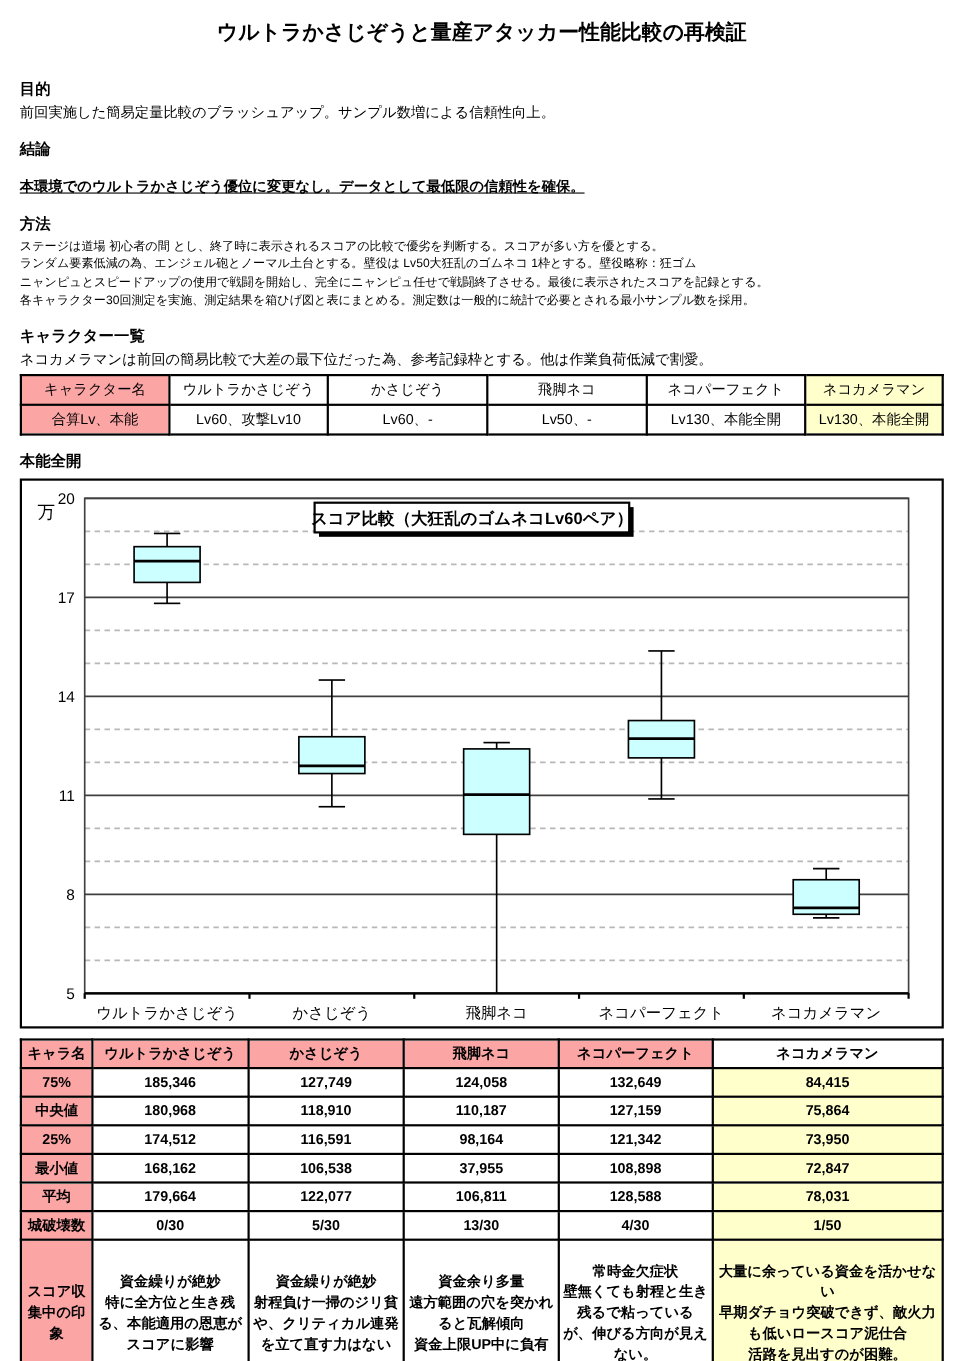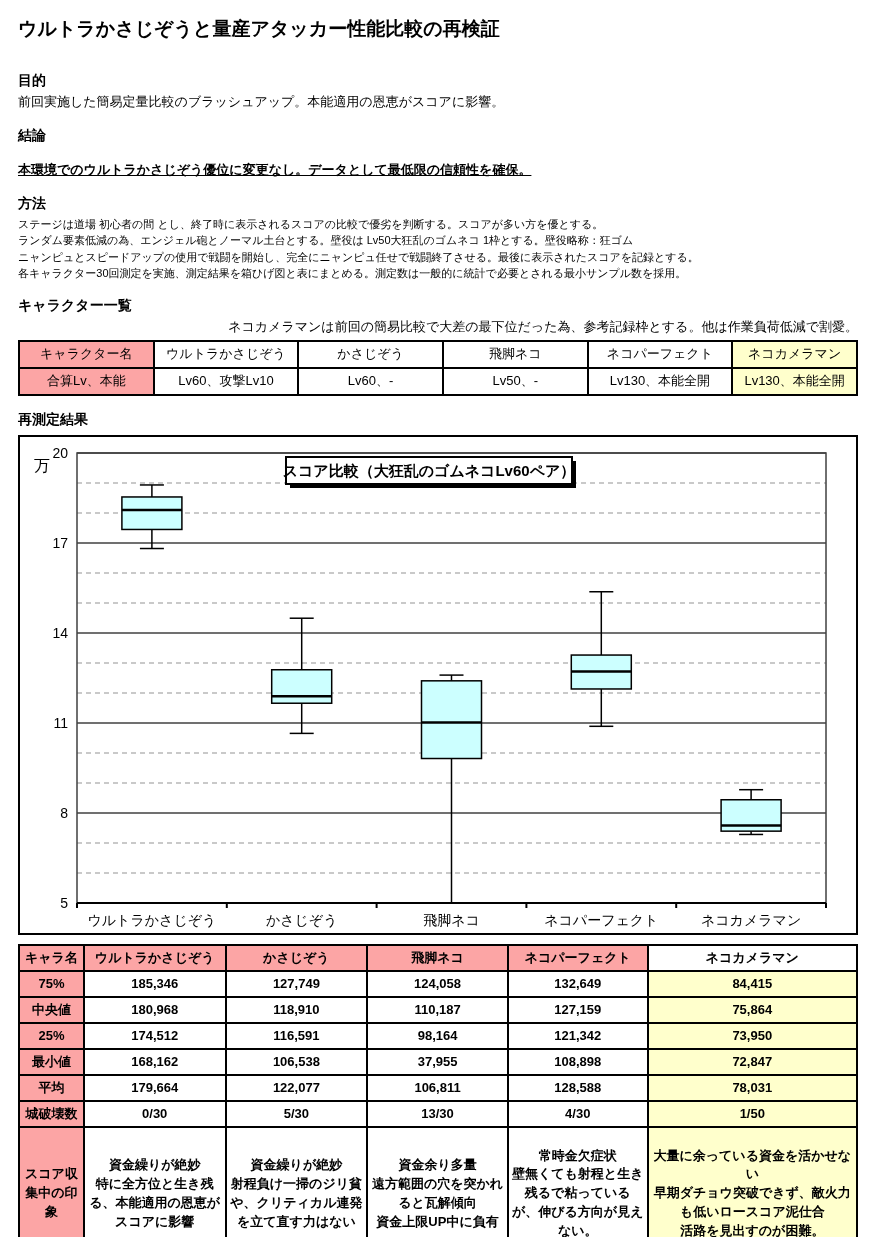--- a/index.html
+++ b/index.html
@@ -1,23 +1,23 @@
 <!DOCTYPE html>
 <html><head>
 <meta charset="utf-8">
 <style>
   html,body{margin:0;padding:0;background:#ffffff;color:#000;
     font-family:"Liberation Sans","DejaVu Sans",sans-serif;}
   .page{width:876px;box-sizing:border-box;padding:10px 18px 10px 18px;}
-  h1{font-size:19px;font-weight:bold;margin:6px 0 30px 0;letter-spacing:0;}
+  h1{font-size:19px;font-weight:bold;margin:6px 0 30px 0;letter-spacing:0;text-align:center;}
   .sec-h{font-size:14px;font-weight:bold;margin:15px 0 3px 0;}
   .body-text{font-size:13px;margin:0;line-height:1.45;}
   .conclusion-text{font-weight:bold;text-decoration:underline;margin-top:16px;}
   .method-line{font-size:11px;line-height:1.5;margin:0;}
-  .note-text{font-size:13px;margin:0 0 4px 0;text-align:right;}
+  .note-text{font-size:13px;margin:0 0 4px 0;}
 
   table{border-collapse:collapse;table-layout:fixed;}
   td{border:2px solid #000;font-size:13px;text-align:center;
      padding:2px 3px;overflow:hidden;background:#fff;}
   .gray{background:#fca5a5;}
   .yellow{background:#FFFFCC;}
   .char-table{margin-top:4px;}
   .char-table td{height:21px;}
 
   .chart-wrap{margin-top:6px;border:2px solid #000;width:840px;height:500px;
@@ -30,21 +30,21 @@
   .stats-table td.lbl{padding:1px 2px;}
 </style>
 </head>
 <body>
 
 <div class="page">
 
   <h1>ウルトラかさじぞうと量産アタッカー性能比較の再検証</h1>
 
   <div class="sec-h">目的</div>
-  <p class="body-text">前回実施した簡易定量比較のブラッシュアップ。本能適用の恩恵がスコアに影響。</p>
+  <p class="body-text">前回実施した簡易定量比較のブラッシュアップ。サンプル数増による信頼性向上。</p>
 
   <div class="sec-h">結論</div>
   <p class="body-text conclusion-text">本環境でのウルトラかさじぞう優位に変更なし。データとして最低限の信頼性を確保。</p>
 
   <div class="sec-h">方法</div>
   <p class="method-line">ステージは道場 初心者の間 とし、終了時に表示されるスコアの比較で優劣を判断する。スコアが多い方を優とする。</p>
   <p class="method-line">ランダム要素低減の為、エンジェル砲とノーマル土台とする。壁役は Lv50大狂乱のゴムネコ 1枠とする。壁役略称：狂ゴム</p>
   <p class="method-line">ニャンピュとスピードアップの使用で戦闘を開始し、完全にニャンピュ任せで戦闘終了させる。最後に表示されたスコアを記録とする。</p>
   <p class="method-line">各キャラクター30回測定を実施、測定結果を箱ひげ図と表にまとめる。測定数は一般的に統計で必要とされる最小サンプル数を採用。</p>
 
@@ -73,21 +73,21 @@
           <td class="gray">合算Lv、本能</td>
           <td>Lv60、攻撃Lv10</td>
           <td>Lv60、-</td>
           <td>Lv50、-</td>
           <td>Lv130、本能全開</td>
           <td class="yellow">Lv130、本能全開</td>
         </tr>
       </tbody>
     </table>
 
-  <div class="sec-h">再測定結果</div>
+  <div class="sec-h">本能全開</div>
 
   <div class="chart-wrap">
     <svg id="chart-svg" width="836" height="496">
         <line x1="57" y1="436" x2="806" y2="436" stroke="#b8b8b8" stroke-width="1.5" stroke-dasharray="5 4"></line>
         <line x1="57" y1="406" x2="806" y2="406" stroke="#b8b8b8" stroke-width="1.5" stroke-dasharray="5 4"></line>
         <line x1="57" y1="346" x2="806" y2="346" stroke="#b8b8b8" stroke-width="1.5" stroke-dasharray="5 4"></line>
         <line x1="57" y1="316" x2="806" y2="316" stroke="#b8b8b8" stroke-width="1.5" stroke-dasharray="5 4"></line>
         <line x1="57" y1="256" x2="806" y2="256" stroke="#b8b8b8" stroke-width="1.5" stroke-dasharray="5 4"></line>
         <line x1="57" y1="226" x2="806" y2="226" stroke="#b8b8b8" stroke-width="1.5" stroke-dasharray="5 4"></line>
         <line x1="57" y1="166" x2="806" y2="166" stroke="#b8b8b8" stroke-width="1.5" stroke-dasharray="5 4"></line>

